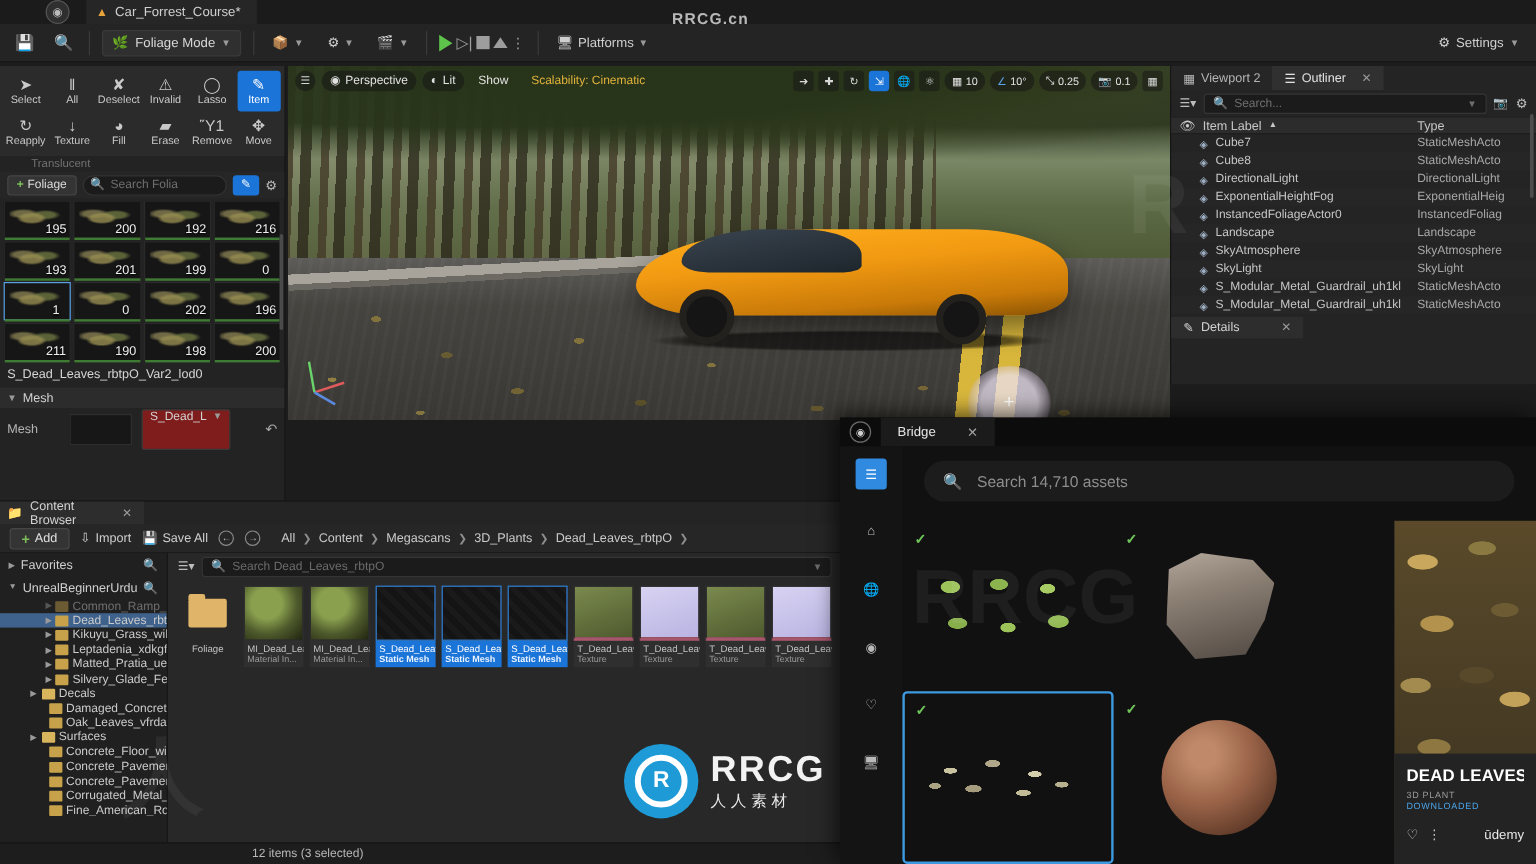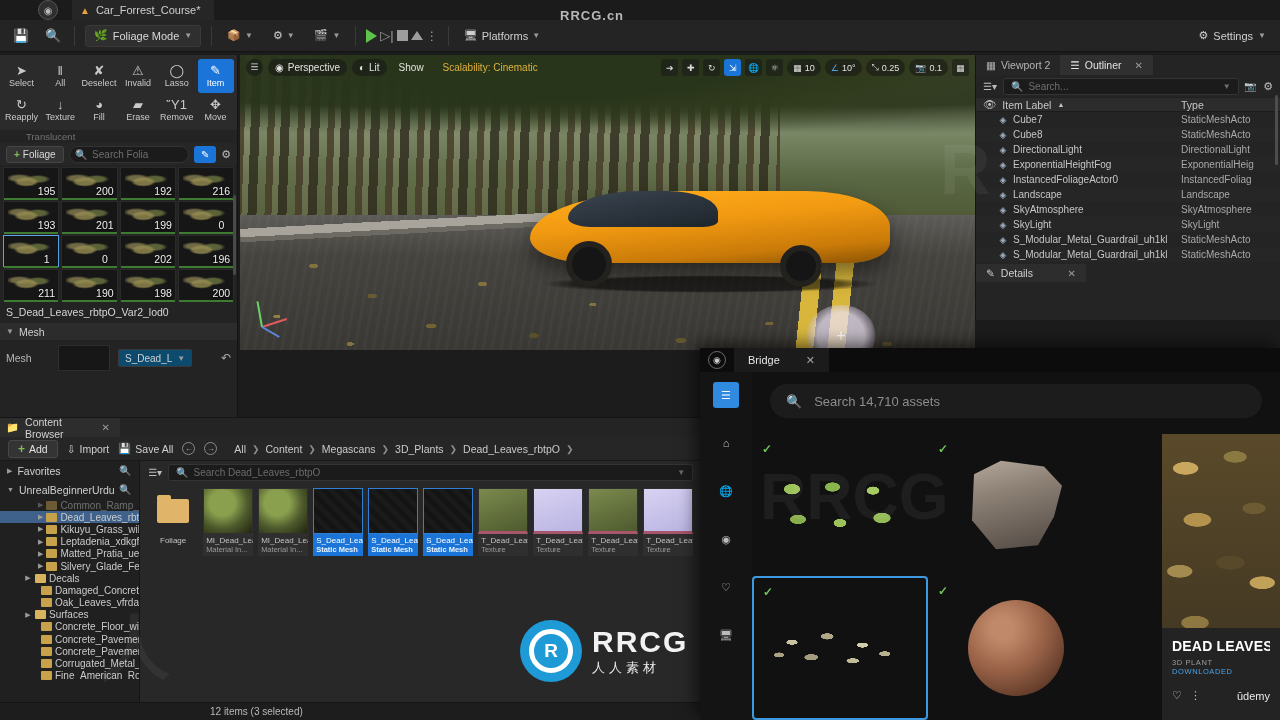--- a/index.html
+++ b/index.html
@@ -160,22 +160,22 @@
       radial-gradient(ellipse at 65% 45%, rgba(120,130,70,.7) 0 18%, transparent 30%),
       radial-gradient(ellipse at 25% 40%, rgba(170,160,100,.6) 0 16%, transparent 28%); }
   .fp-assetname { padding:3px 6px; color:#d6d6d6; font-size:10.5px;
     background:#232323; }
   .fp-mesh-hdr { display:flex; align-items:center; gap:5px; height:17px;
     padding:0 6px; background:#2c2c2c; color:#d0d0d0; font-size:10.5px;
     margin-top:2px; }
   .fp-mesh-row { display:flex; align-items:center; height:36px; padding:0 6px; gap:8px; }
   .fp-mesh-row .lab { color:#b5b5b5; font-size:10.5px; width:44px; }
   .fp-mesh-thumb { width:52px; height:26px; background:#171717; border:1px solid #2e2e2e; }
-  .fp-mesh-combo { display:flex; align-items:center; gap:5px; height:18px;
-    padding:0 6px; background:#0c4a6e; border:1px solid #3a3a3a; border-radius:2px;
+  .fp-mesh-combo { display:flex; gap:5px; height:34px;
+    padding:0 6px; background:#7f1d1d; border:1px solid #3a3a3a; border-radius:2px;
     color:#d2d2d2; font-size:10px; }
   .fp-mesh-row .rev { margin-left:auto; color:#a8a8a8; font-size:12px; }
   .fp-scroll { position:absolute; right:1px; top:140px; width:3px; height:80px;
     background:#4a4a4a; border-radius:2px; }
 
   
   .cb { position:absolute; left:0; top:417px; width:700px; height:303px;
     background:#242424; border-top:1px solid #151515; }
   .cb-tab { display:flex; align-items:center; gap:6px; height:19px;
     padding:0 10px 0 6px; background:#2d2d2d; width:120px;

